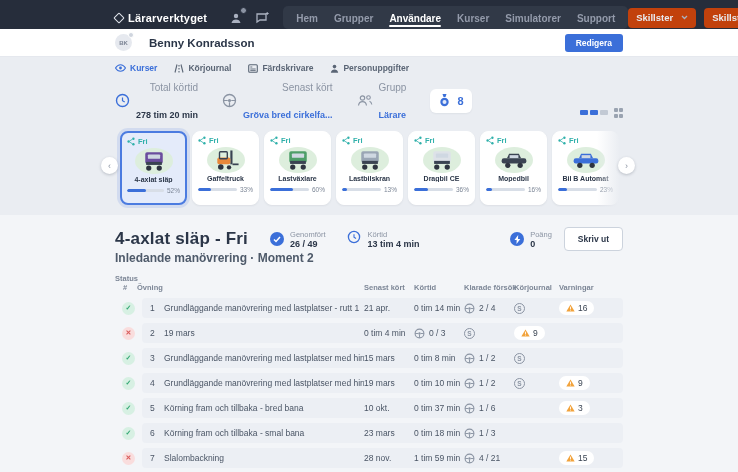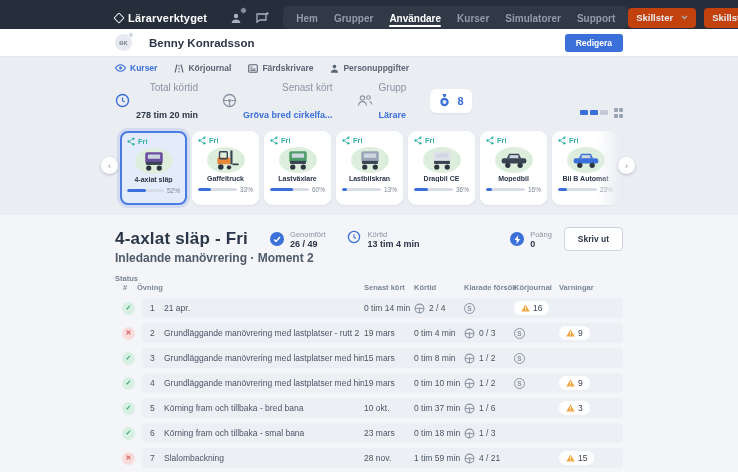--- a/index.html
+++ b/index.html
@@ -536,20 +536,21 @@
     </div>
     <div>
         <div class="trow">
     <div class="row-status">
       <span class="status-dot pass">
               <span class="glyph">✓</span>
             </span>
     </div>
     <div class="row-bar">
       <span class="cell num">1</span>
+      <span class="cell">Grundläggande manövrering med lastplatser - rutt 1</span>
       <span class="cell">21 apr.</span>
       <span class="cell">0 tim 14 min</span>
       <span class="cell icon-cell">
         <span class="wheel-icon">
           <svg width="11" height="11" viewBox="0 0 15 15">
                   <circle cx="7.5" cy="7.5" r="6" fill="none" stroke="#8b94a3" stroke-width="1.5"></circle>
                   <circle cx="7.5" cy="7.5" r="1.6" fill="#8b94a3"></circle>
                   <path d="M1.7 7.5h4M9.3 7.5h4M7.5 9.2v4" stroke="#8b94a3" stroke-width="1.3"></path>
                 </svg>
         </span>
@@ -571,21 +572,20 @@
     </div>
   </div>
         <div class="trow">
     <div class="row-status">
       <span class="status-dot fail">
               <span class="glyph">✕</span>
             </span>
     </div>
     <div class="row-bar">
       <span class="cell num">2</span>
-      <span class="cell">Grundläggande manövrering med lastplatser - rutt 2</span>
       <span class="cell">19 mars</span>
       <span class="cell">0 tim 4 min</span>
       <span class="cell icon-cell">
         <span class="wheel-icon">
           <svg width="11" height="11" viewBox="0 0 15 15">
                   <circle cx="7.5" cy="7.5" r="6" fill="none" stroke="#8b94a3" stroke-width="1.5"></circle>
                   <circle cx="7.5" cy="7.5" r="1.6" fill="#8b94a3"></circle>
                   <path d="M1.7 7.5h4M9.3 7.5h4M7.5 9.2v4" stroke="#8b94a3" stroke-width="1.3"></path>
                 </svg>
         </span>

